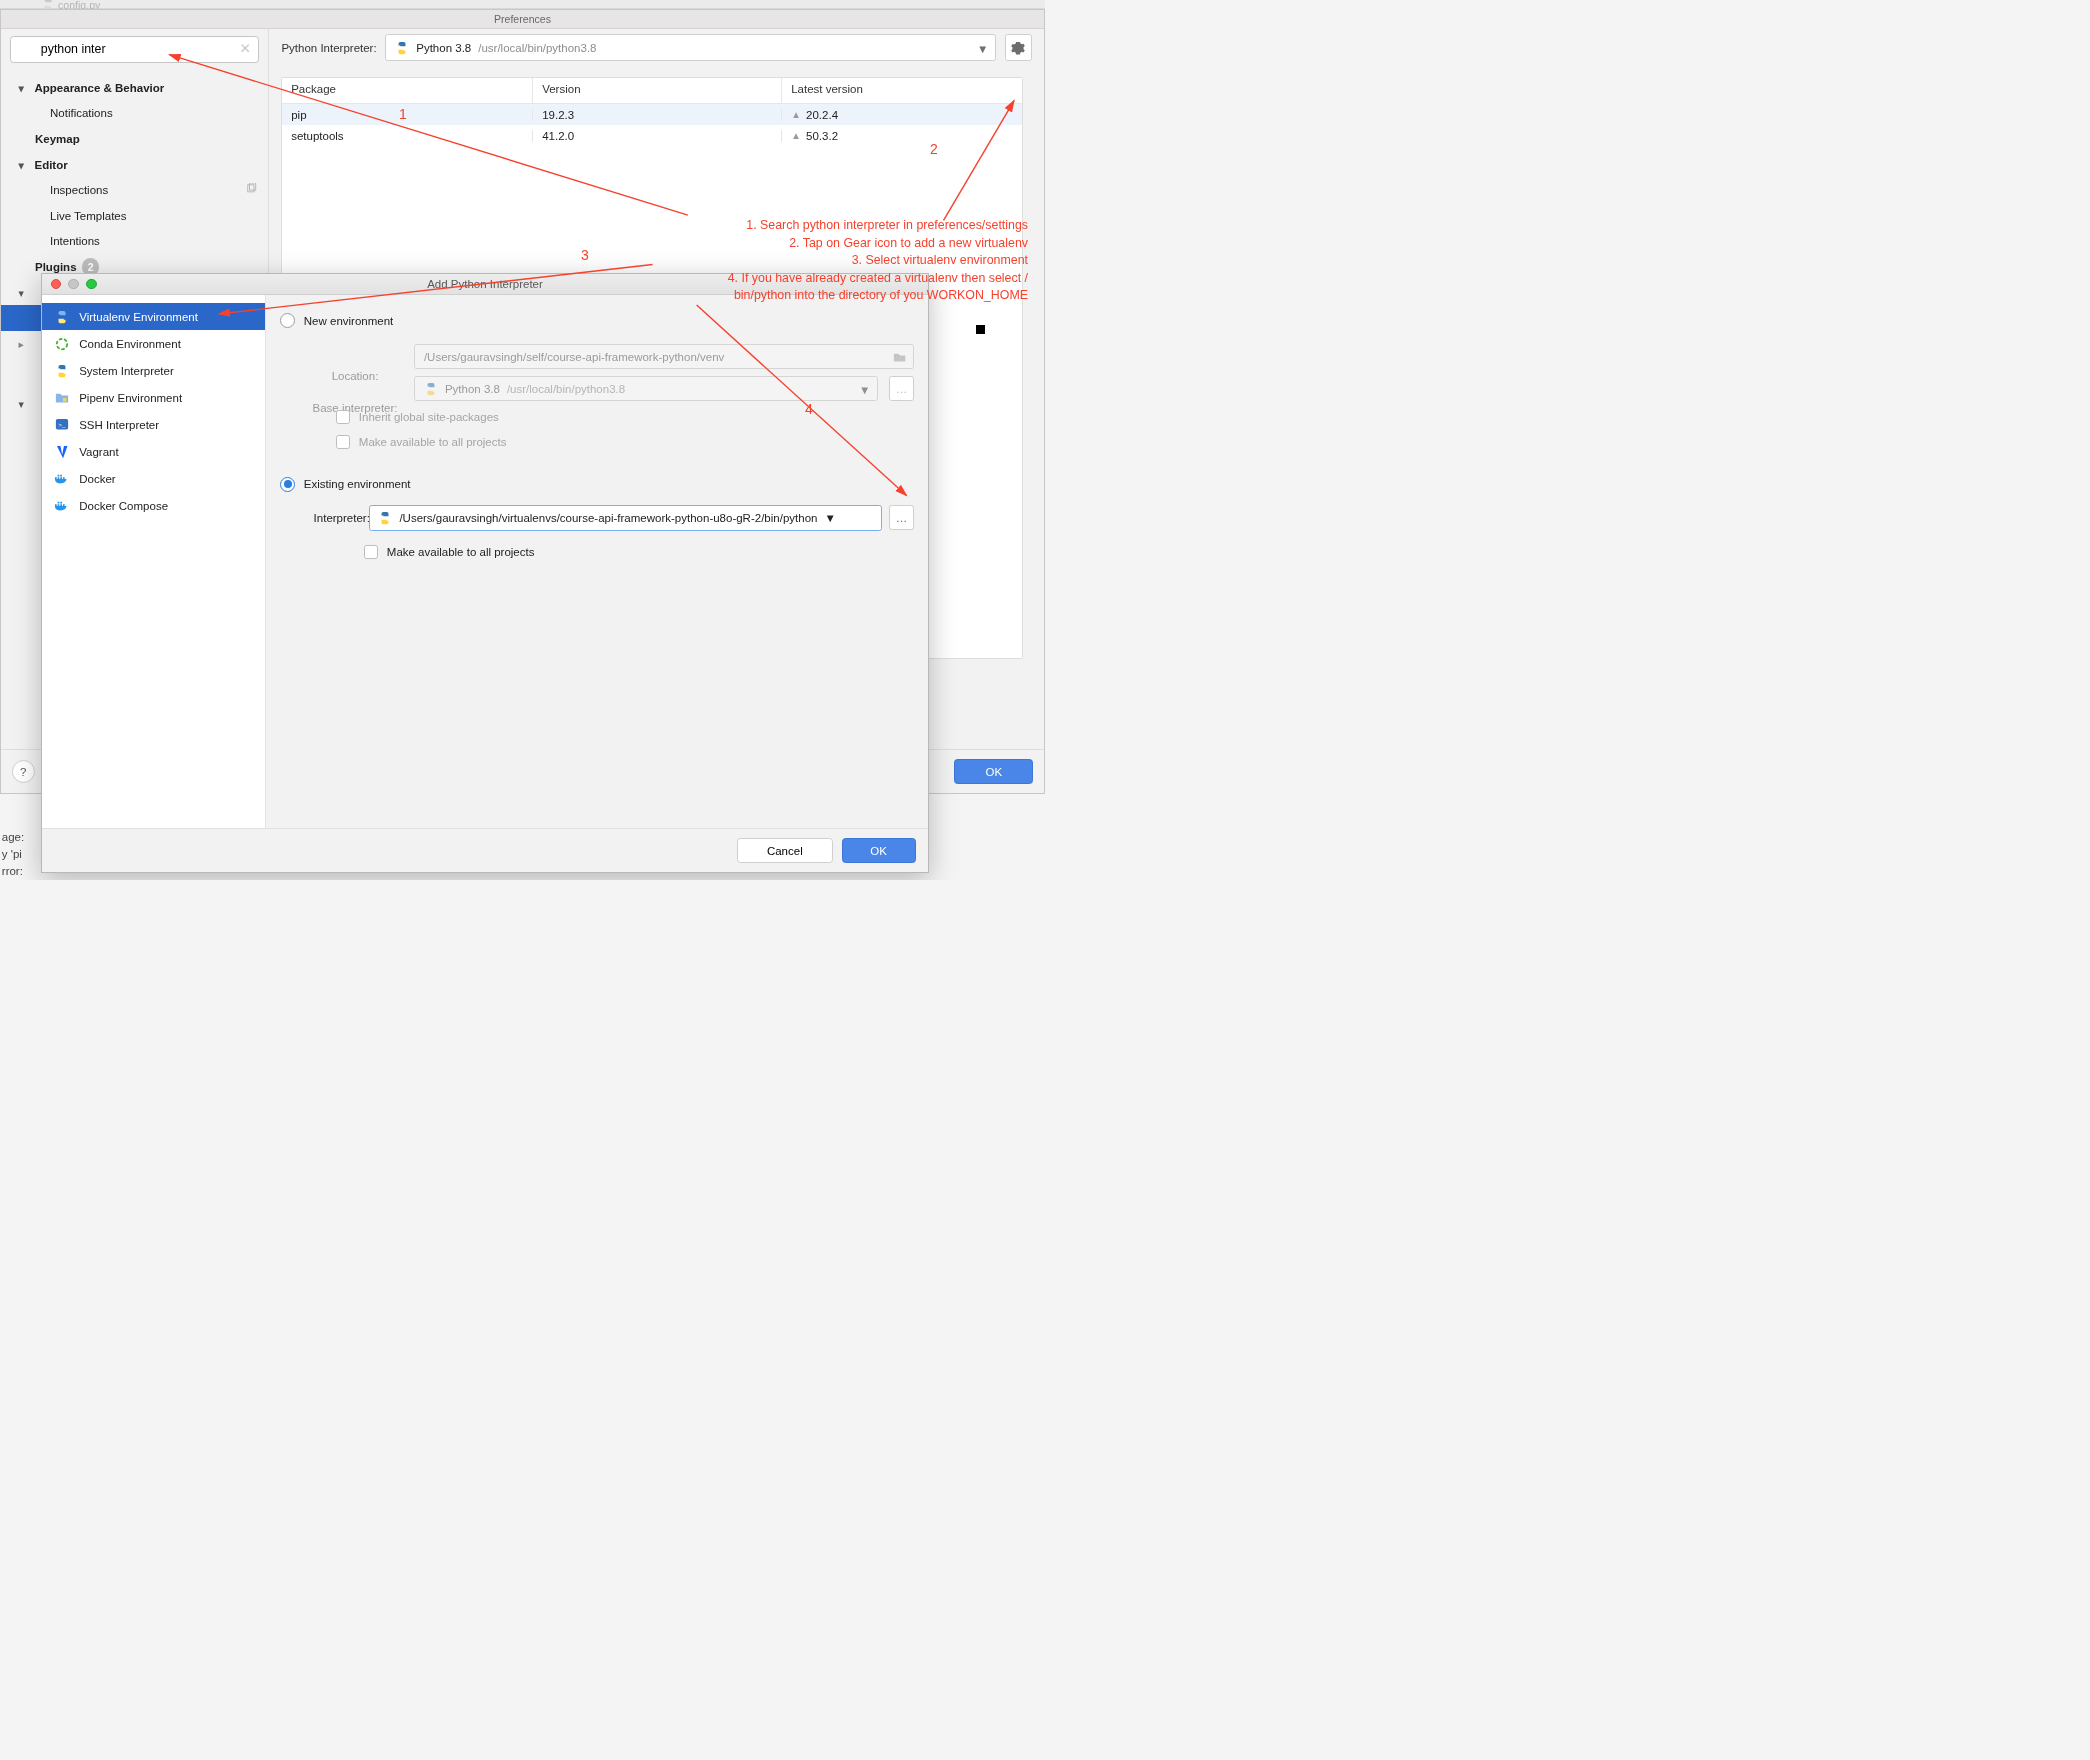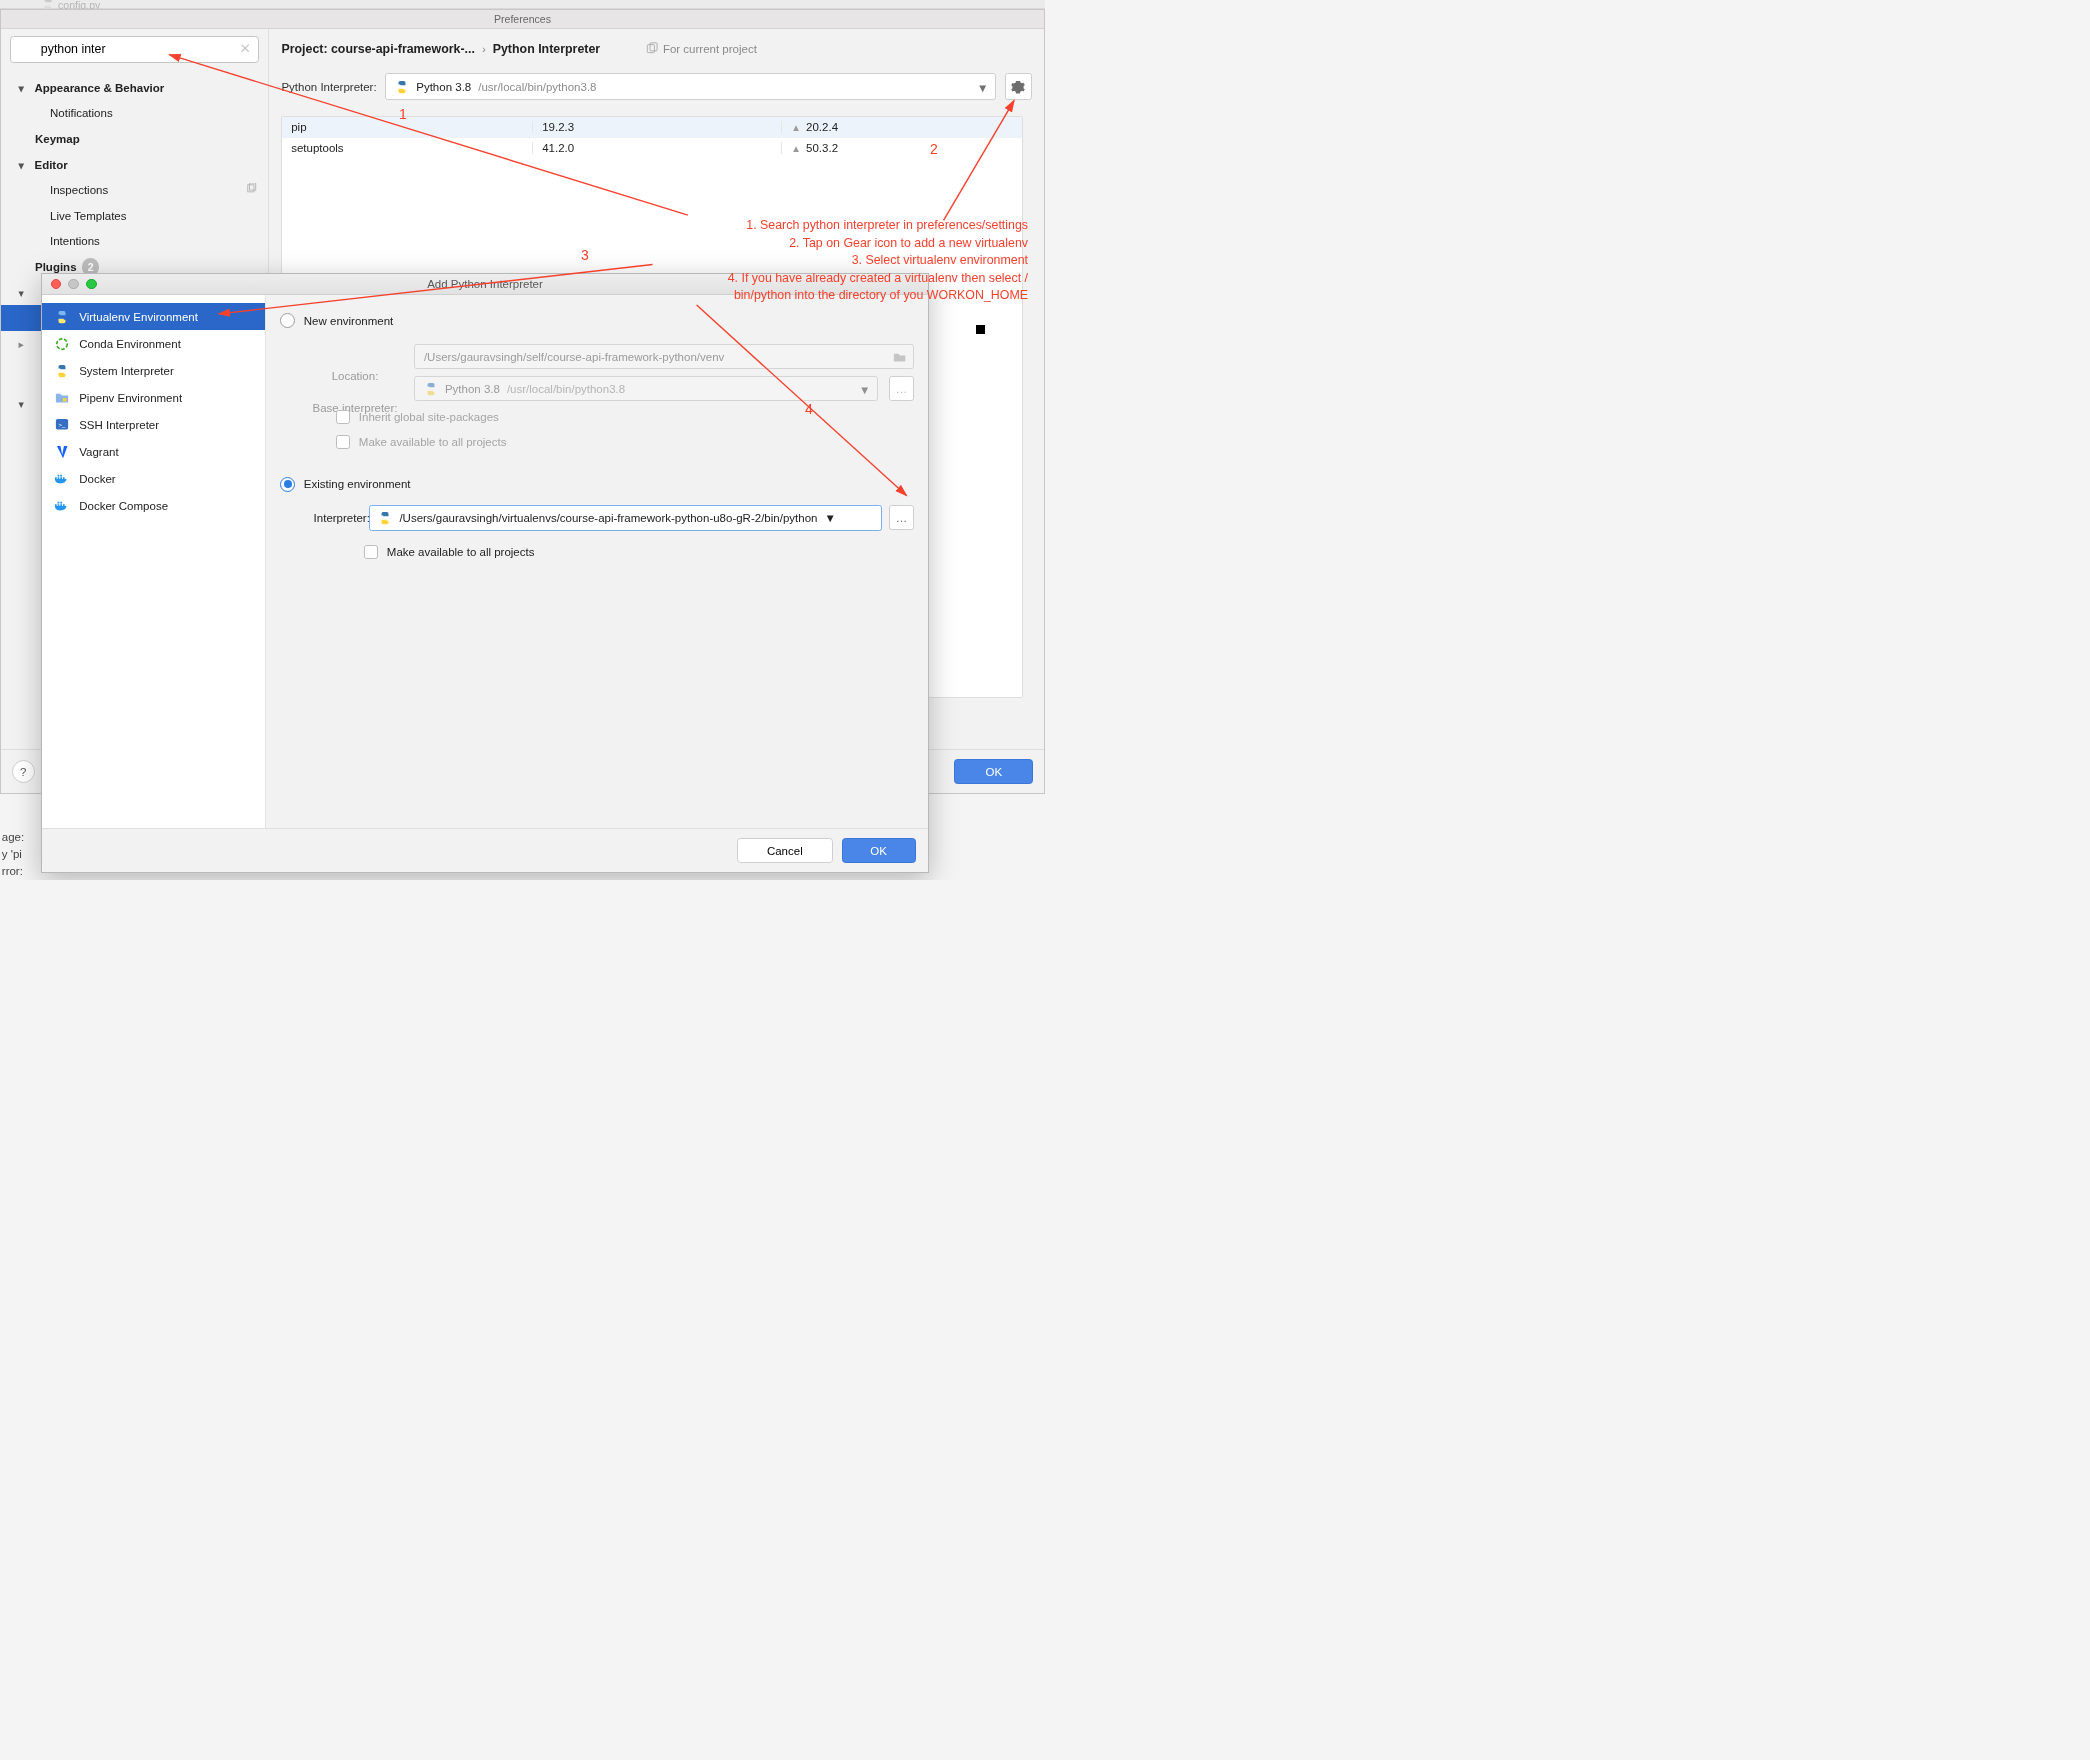--- a/index.html
+++ b/index.html
@@ -199,52 +199,45 @@
           <span class="chev" style="color:#888">▸</span>
         </div>
         <div style="height:35px"></div>
         <div class="tree-row partial-row">
           <span class="chev">▾</span>
         </div>
       </div>
     </div>
 
     <div class="pref-main">
-      <div class="bc-row">
-        <span class="bc-part">Project: course-api-framework-...</span>
-        <span class="bc-arrow">›</span>
-        <span class="bc-part">Python Interpreter</span>
-        <span class="for-proj">
-          <svg width="12.4" height="12.4" viewBox="0 0 14 14">
-              <rect x="1.5" y="3" width="8" height="9" rx="1" fill="none" stroke="#a7a7a7"></rect>
-              <rect x="4.5" y="1" width="8" height="9" rx="1" fill="none" stroke="#a7a7a7"></rect>
-            </svg>
-          <span>For current project</span>
-        </span>
-      </div>
 
       <div class="interp-row">
         <span class="interp-label">Python Interpreter:</span>
         <div class="interp-select">
           <svg class="py-icon" viewBox="0 0 16 16">
               <path fill="#3776ab" d="M7 1h3a2 2 0 0 1 2 2v3H6V5H4V3a2 2 0 0 1 2-2z"></path>
               <path fill="#ffd43b" d="M9 15H6a2 2 0 0 1-2-2v-3h6v1h2v2a2 2 0 0 1-2 2z"></path>
             </svg>
           <span>Python 3.8</span>
           <span class="gray">/usr/local/bin/python3.8</span>
           <span class="dd">▼</span>
         </div>
         <div class="gear-btn">
           <svg width="14" height="14" viewBox="0 0 16 16">
               <path fill="#6d6d6d" d="M8 5a3 3 0 1 0 0 6 3 3 0 0 0 0-6zm6.4 3c0-.4 0-.8-.1-1.1l1.5-1.2-1.5-2.6-1.8.7c-.6-.5-1.2-.8-1.9-1.1L10.3 1H5.7l-.3 1.9c-.7.2-1.3.6-1.9 1.1l-1.8-.7L.2 5.9l1.5 1.2c-.1.3-.1.7-.1 1.1s0 .8.1 1.1L.2 10.5l1.5 2.6 1.8-.7c.6.5 1.2.8 1.9 1.1l.3 1.9h4.6l.3-1.9c.7-.2 1.3-.6 1.9-1.1l1.8.7 1.5-2.6-1.5-1.2c.1-.3.1-.7.1-1.1z"></path>
             </svg>
         </div>
       </div>
 
       <div class="pkg-table-wrap">
+        <div class="pkg-head">
+          <div class="col1">Package</div>
+          <div class="col2">Version</div>
+          <div class="col3">Latest version</div>
+        </div>
         <div class="pkg-row sel-row">
           <div class="col1">pip</div>
           <div class="col2">19.2.3</div>
           <div class="col3">
               <span class="up-tri">▲</span>
               <span>20.2.4</span>
             </div>
         </div>
         <div class="pkg-row">
           <div class="col1">setuptools</div>

